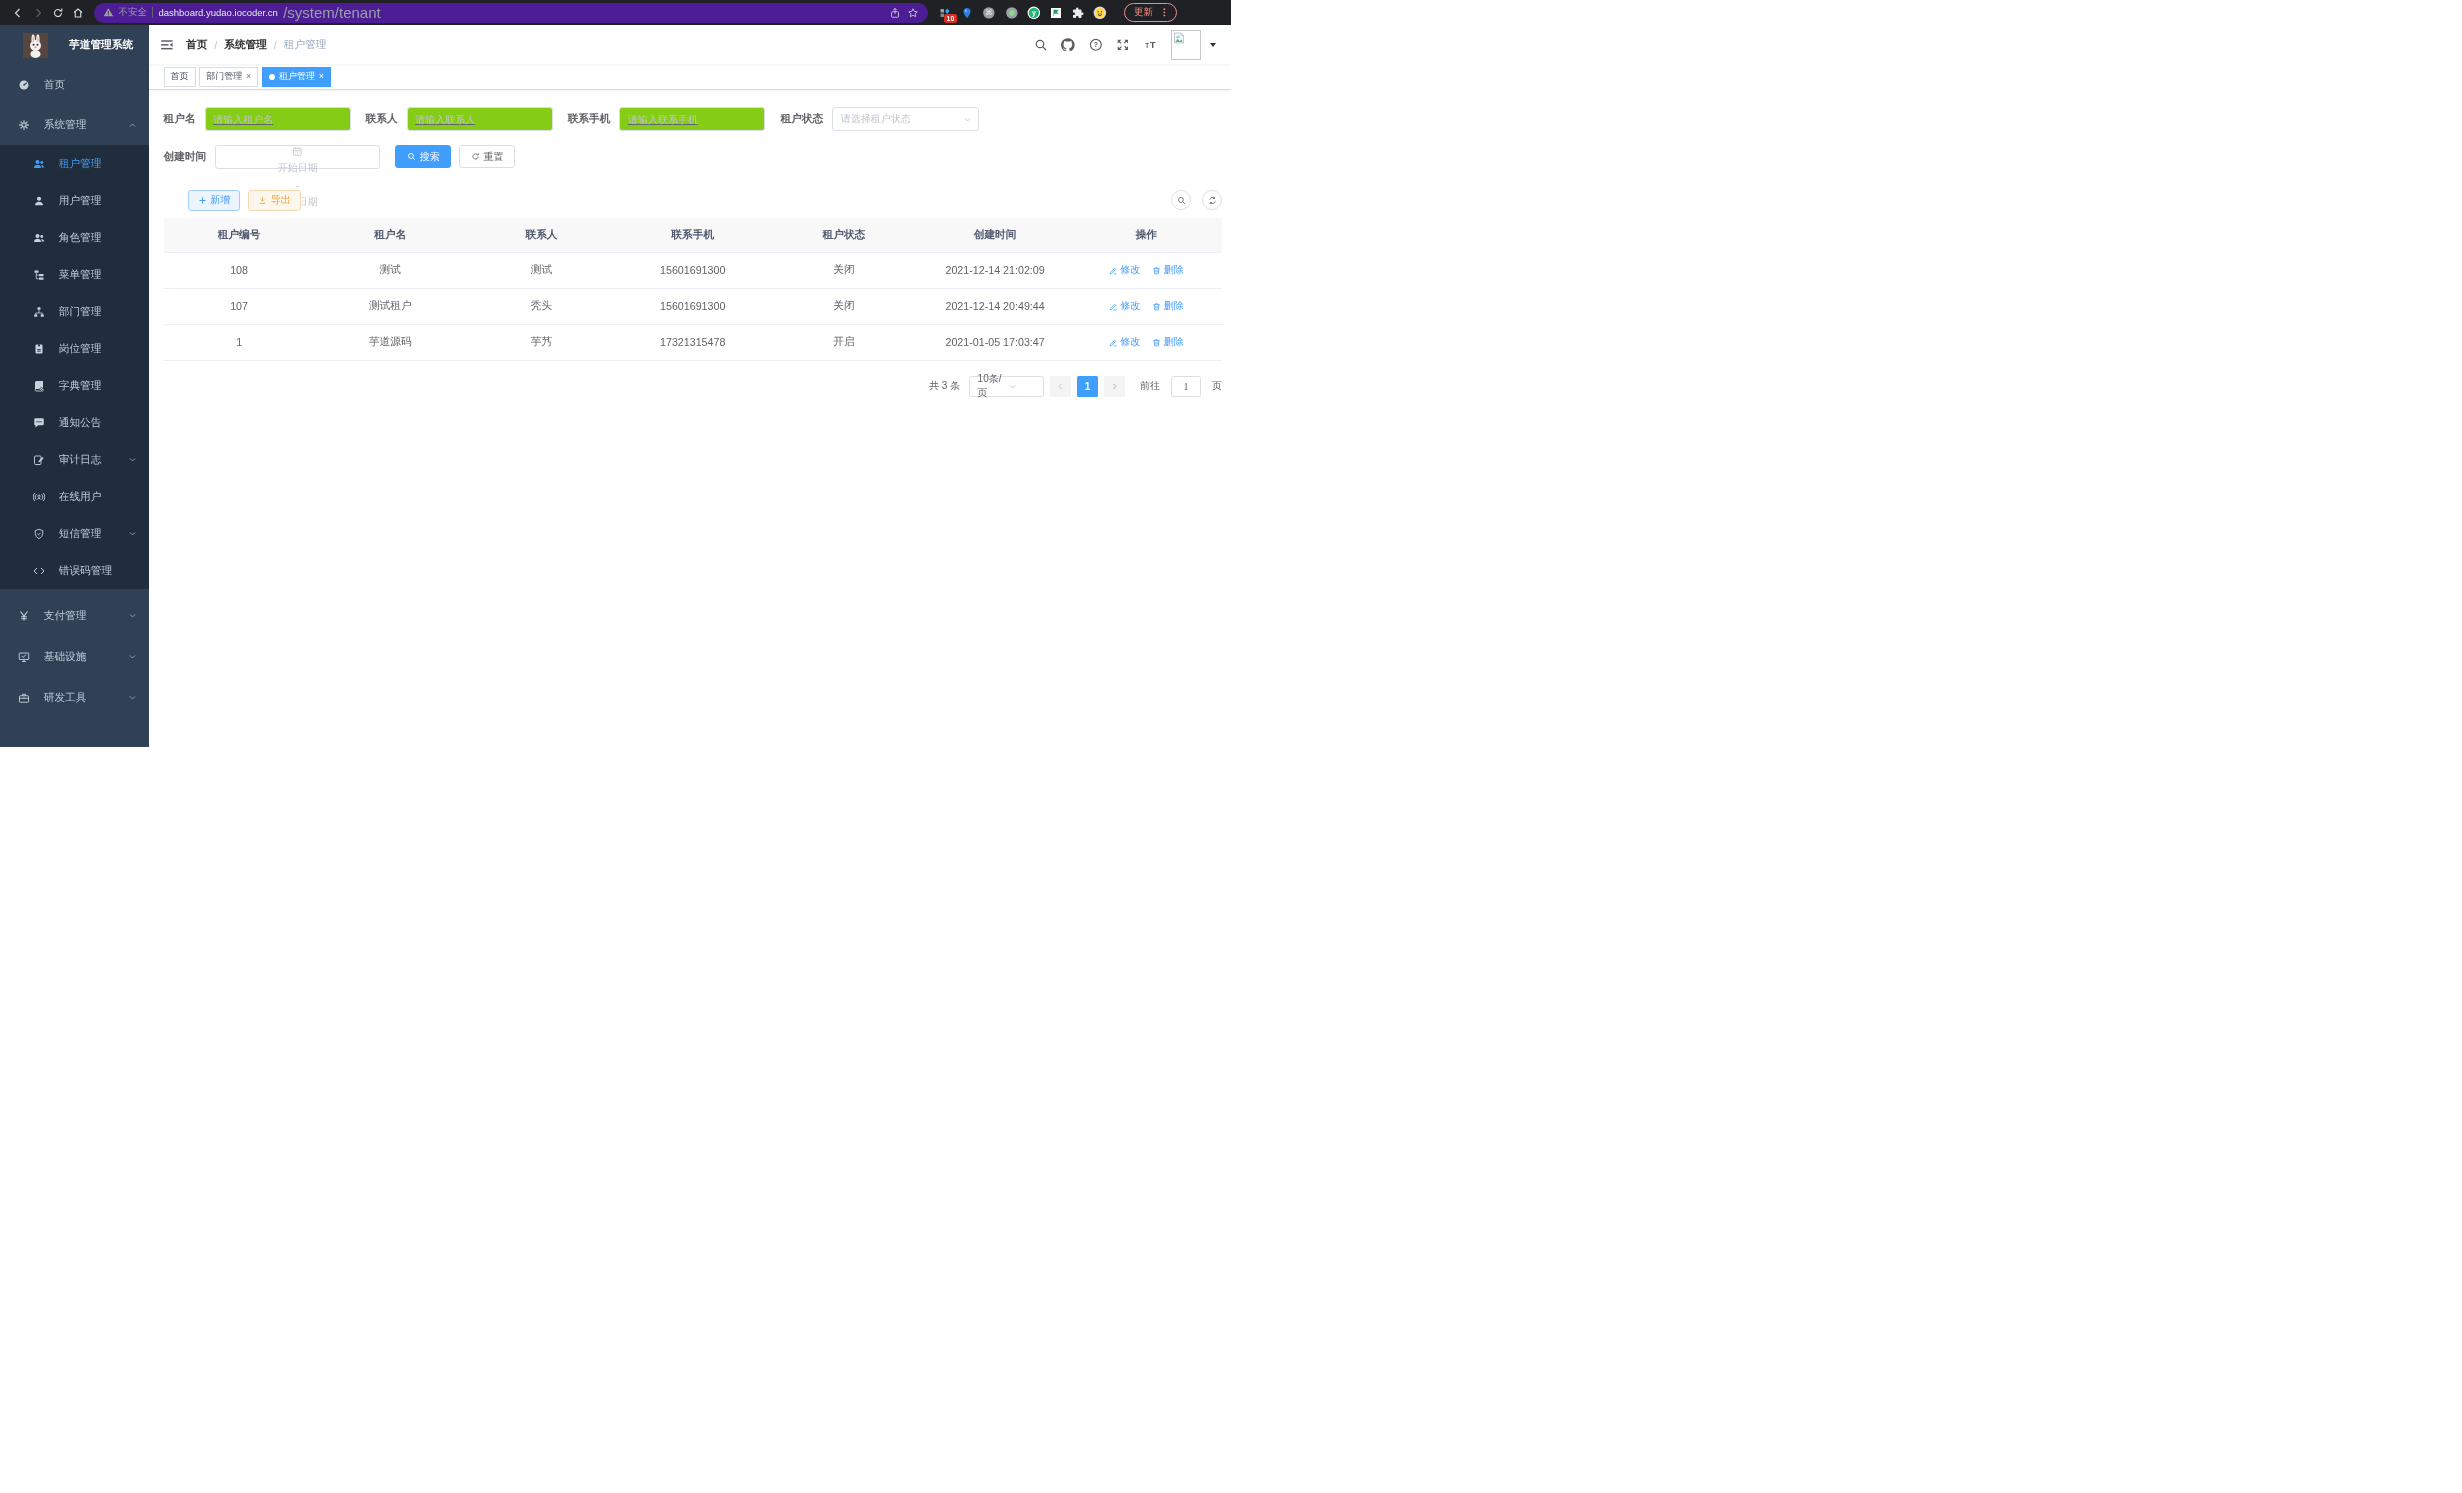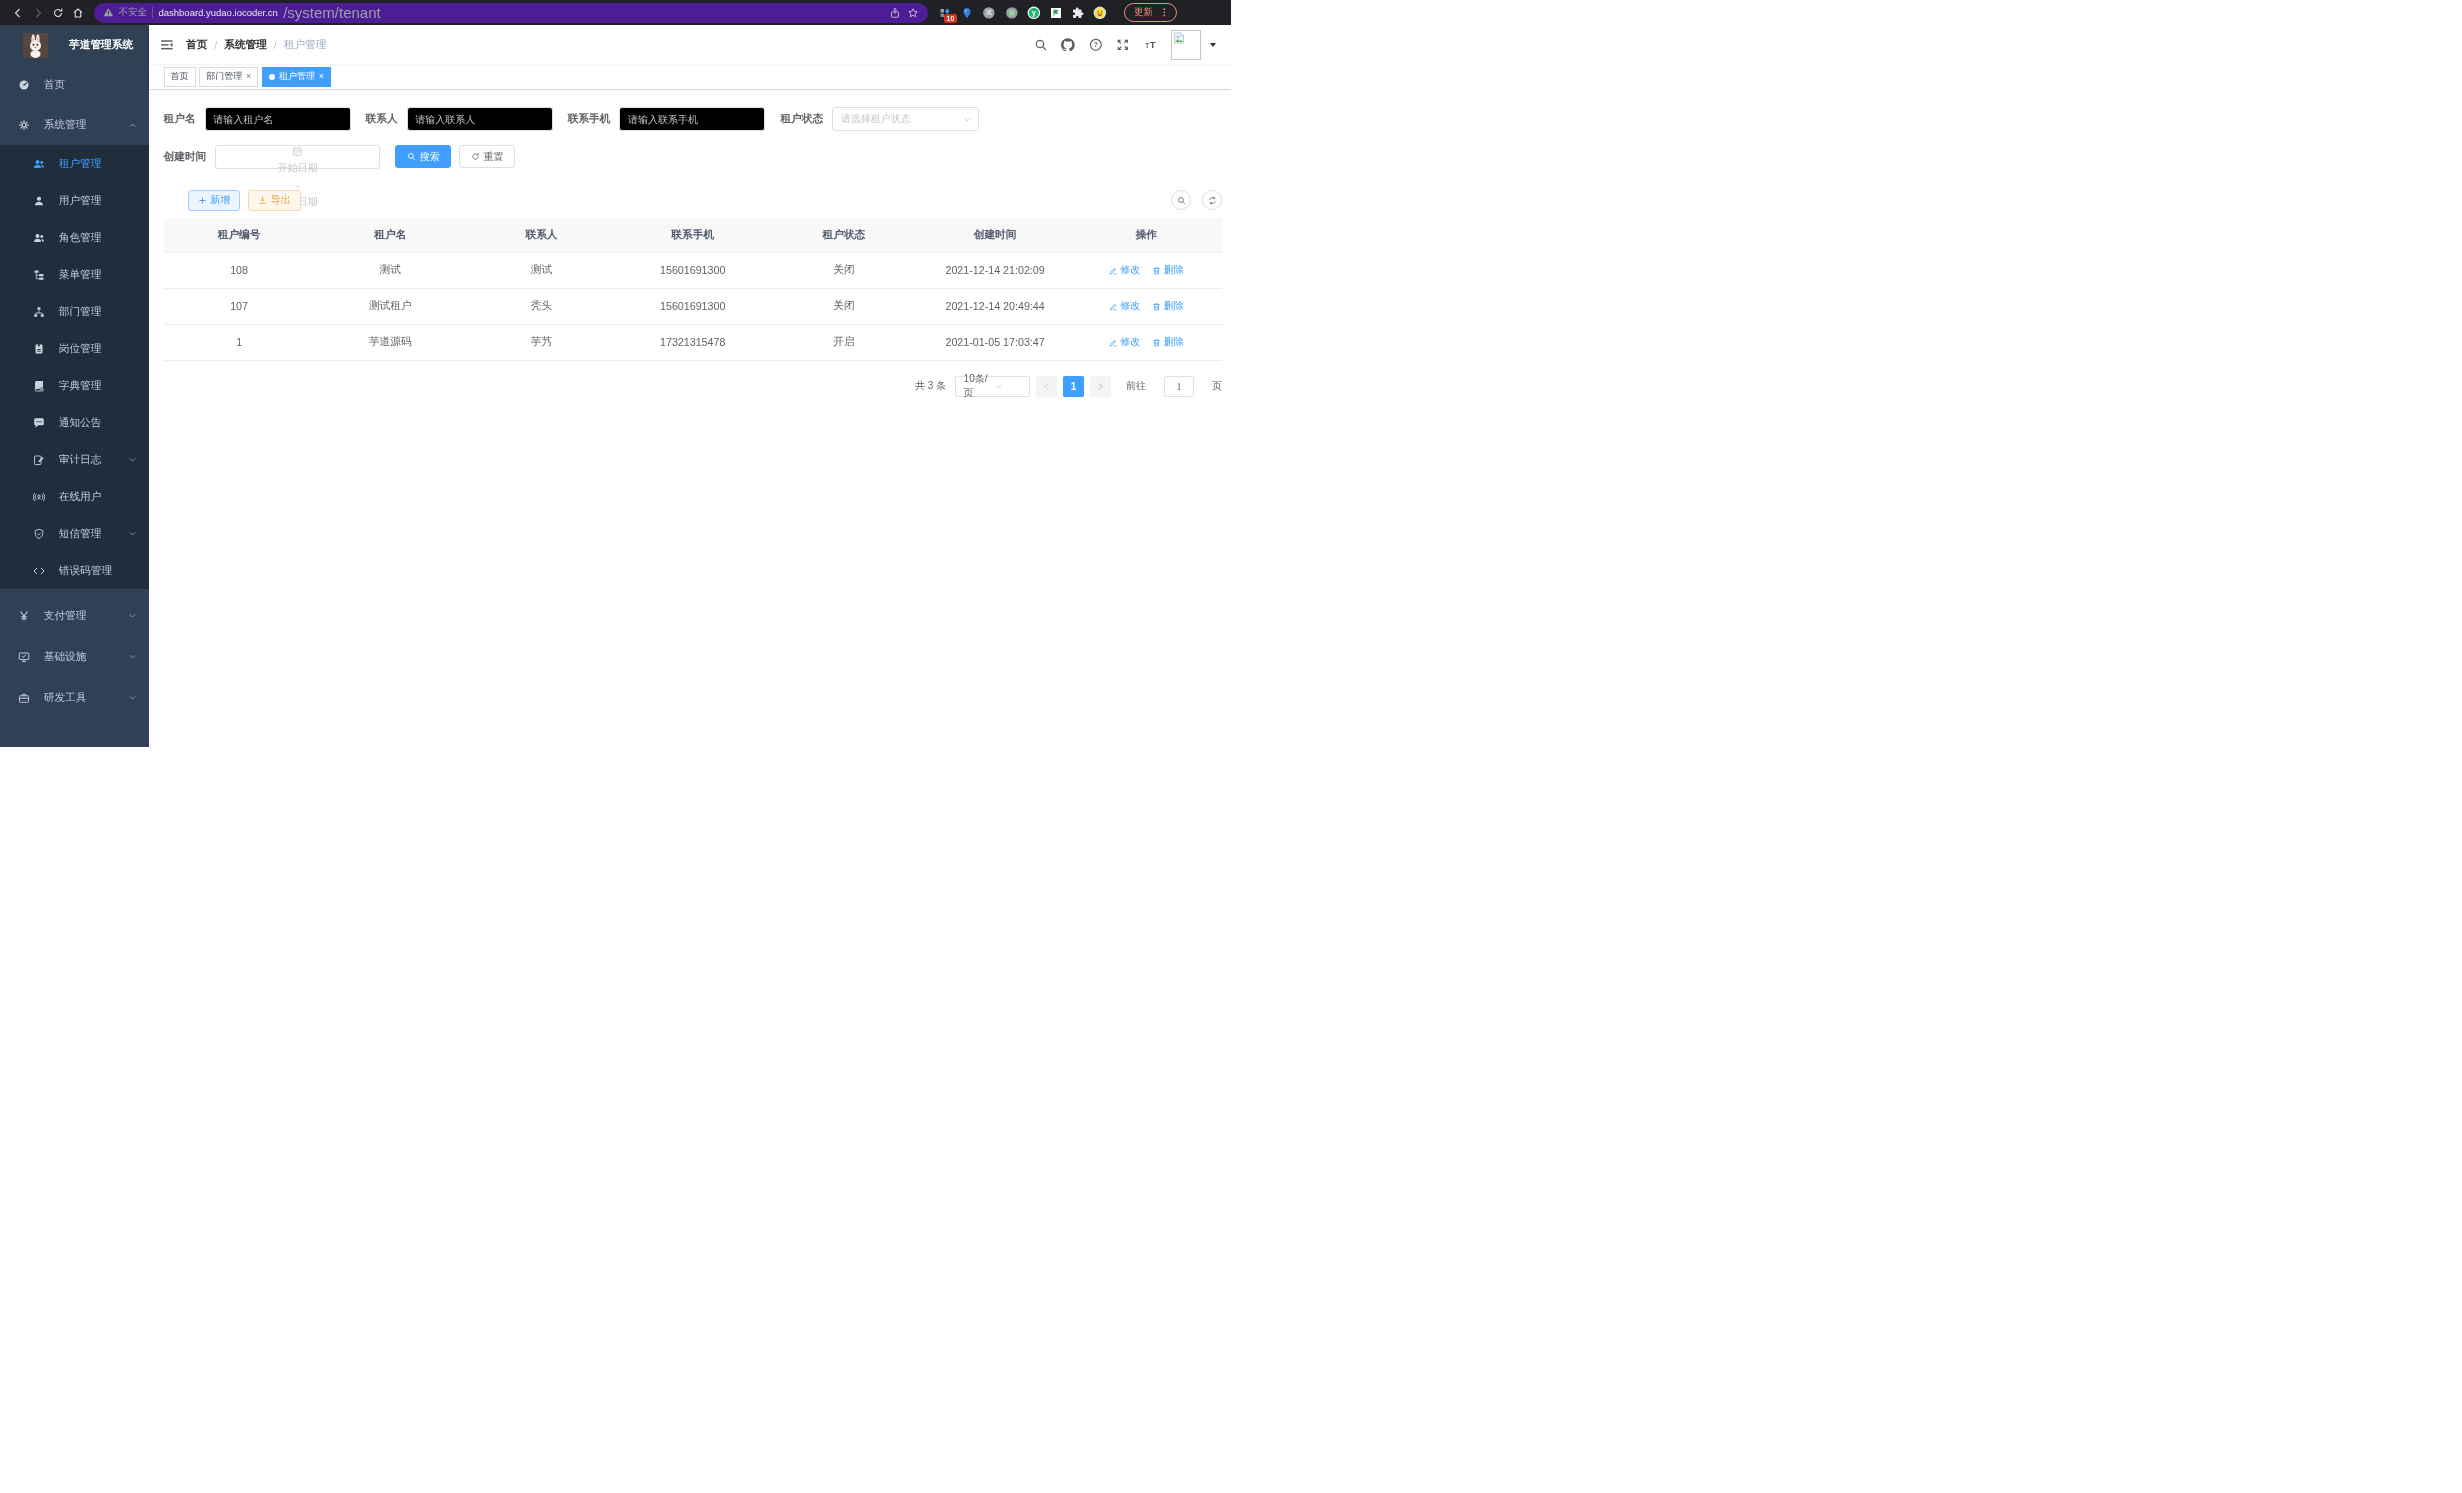--- a/index.html
+++ b/index.html
@@ -57,21 +57,21 @@
   .tag.active { background: #409eff; border-color: #409eff; color: #fff; }
   .tag.active .tag-close { color: #fff; }
   .tag-dot { width: 6px; height: 6px; border-radius: 50%; background: #fff; }
 
   .content { padding: 17px 9px 0 14.5px; }
 
   
   .filter-row { display: flex; align-items: center; margin-bottom: 13.7px; }
   .form-item { display: flex; align-items: center; margin-right: 15px; }
   .form-label { font-weight: bold; color: #606266; font-size: 10.7px; margin-right: 9px; white-space: nowrap; }
-  .el-input { width: 146px; height: 24px; border: 0.8px solid #dcdfe6; border-radius: 3px; padding: 0 7.6px; font-size: 10px; color: #606266; background: #000000; font-family: inherit; }
+  .el-input { width: 146px; height: 24px; border: 0.8px solid #dcdfe6; border-radius: 3px; padding: 0 7.6px; font-size: 10px; color: #606266; background: #84cc16; font-family: inherit; text-decoration: underline; }
   .el-input::placeholder { color: #c0c4cc; }
   .el-select { width: 147px; height: 24px; border: 0.8px solid #dcdfe6; border-radius: 3px; padding: 0 6px 0 7.6px; font-size: 10px; display: flex; align-items: center; background: #fff; cursor: pointer; }
   .el-select .ph { color: #c0c4cc; flex: 1; }
   .el-select .sel-chev { color: #c0c4cc; }
   .date-range { width: 165px; height: 24px; border: 0.8px solid #dcdfe6; border-radius: 3px; display: flex; align-items: center; padding: 0 6px; gap: 4.6px; font-size: 10px; background: #fff; cursor: pointer; flex-direction: column; }
   .date-range .ph { color: #c0c4cc; }
   .date-range .cal { color: #c0c4cc; }
   .date-range .dash { color: #c0c4cc; flex: 0 0 auto; padding: 0 4.6px; }
   .btn { display: inline-flex; align-items: center; justify-content: center; gap: 3.8px; border-radius: 3px; font-size: 10px; cursor: pointer; border: 0.8px solid #dcdfe6; background: #fff; color: #606266; height: 23px; padding: 0 10.7px; font-family: inherit; }
   .btn-primary { background: #409eff; border-color: #409eff; color: #fff; }
@@ -94,21 +94,21 @@
   
   .pagination { display: flex; align-items: center; justify-content: flex-end; margin-top: 15px; color: #606266; font-size: 10px; gap: 6px; }
   .pg-total { margin-right: 3px; }
   .pg-size { width: 75px; height: 21px; border: 0.8px solid #dcdfe6; border-radius: 2.3px; display: flex; align-items: center; padding: 0 5.3px 0 7.6px; background: #fff; cursor: pointer; }
   .pg-size span { flex: 1; }
   .pg-size .sel-chev { color: #c0c4cc; }
   .pg-btn { width: 21px; height: 21px; border-radius: 1.5px; background: #f4f4f5; display: flex; align-items: center; justify-content: center; cursor: pointer; }
   .pg-btn.prev { color: #c0c4cc; }
   .pg-btn.next { color: #a8abb2; }
   .pg-page { width: 21px; height: 21px; border-radius: 1.5px; background: #409eff; color: #fff; font-weight: bold; display: flex; align-items: center; justify-content: center; cursor: pointer; }
-  .pg-goto { display: flex; align-items: center; gap: 18px; margin-left: 9px; font-family: Liberation Serif, serif; }
+  .pg-goto { display: flex; align-items: center; gap: 11px; margin-left: 9px; font-family: Liberation Serif, serif; }
   .pg-input { width: 30px; height: 21px; border: 0.8px solid #dcdfe6; border-radius: 2.3px; text-align: center; font-size: 10px; color: #606266; font-family: inherit; }
 </style>
 </head>
 <body>
 
 <div class="browser-bar">
   <div class="nav-btn">
     <svg class="i16" viewBox="0 0 24 24">
         <path d="M15 4 L7 12 L15 20" fill="none" stroke="currentColor" stroke-width="2.2"></path>
       </svg>

